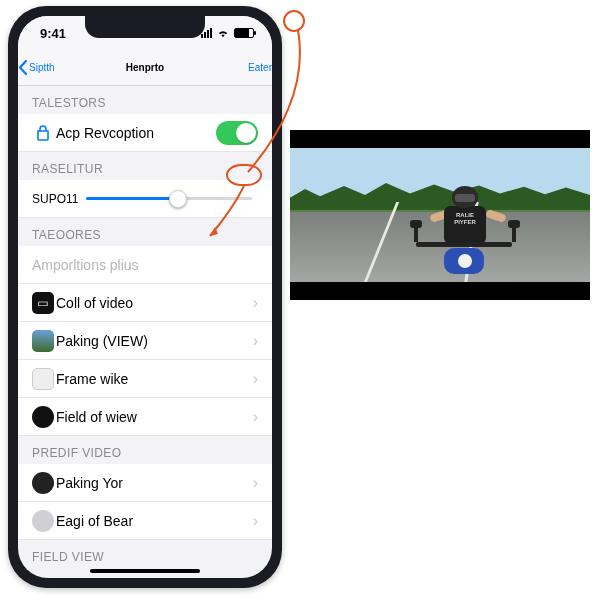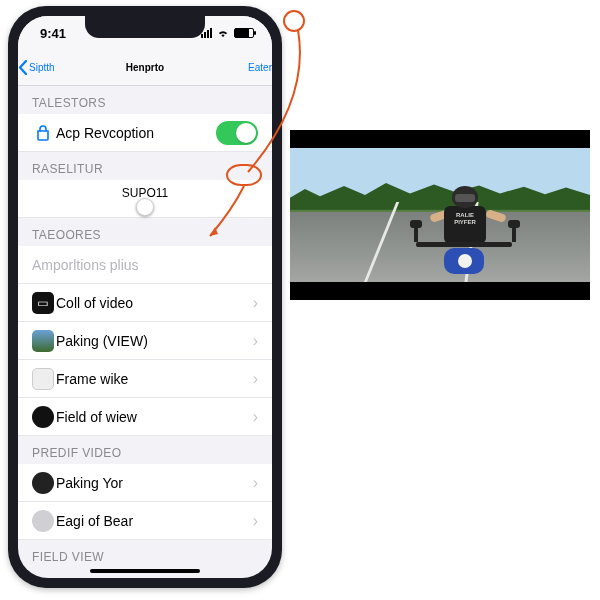--- a/index.html
+++ b/index.html
@@ -66,21 +66,21 @@
   .cell.placeholder .label{ color:#b6b6bb;}
 
   .toggle {
     width:42px; height:24px; background:#34c759; border-radius:12px; position:relative;
   }
   .toggle::after {
     content:""; position:absolute; right:2px; top:2px; width:20px; height:20px;
     background:#fff; border-radius:50%; box-shadow:0 1px 2px rgba(0,0,0,.2);
   }
 
-  .slider-cell { flex-direction:column; }
+  .slider-cell { flex-direction:row; }
   .slider-track { flex:1; height:3px; background:#d8d8dc; border-radius:2px; position:relative; margin:0 6px;}
   .slider-fill { position:absolute; left:0; top:0; height:100%; width:55%; background:#007aff; border-radius:2px;}
   .slider-knob { position:absolute; left:55%; top:50%; transform:translate(-50%,-50%); width:18px; height:18px; background:#fff; border-radius:50%; box-shadow:0 1px 3px rgba(0,0,0,.35); border:.5px solid #d0d0d4;}
 
   .homebar { position:absolute; bottom:5px; left:50%; transform:translateX(-50%); width:110px; height:4px; background:#000; border-radius:3px; z-index:5;}
 
   
   .video {
     position:absolute; left:290px; top:130px; width:300px; height:170px;
     background:#000;

